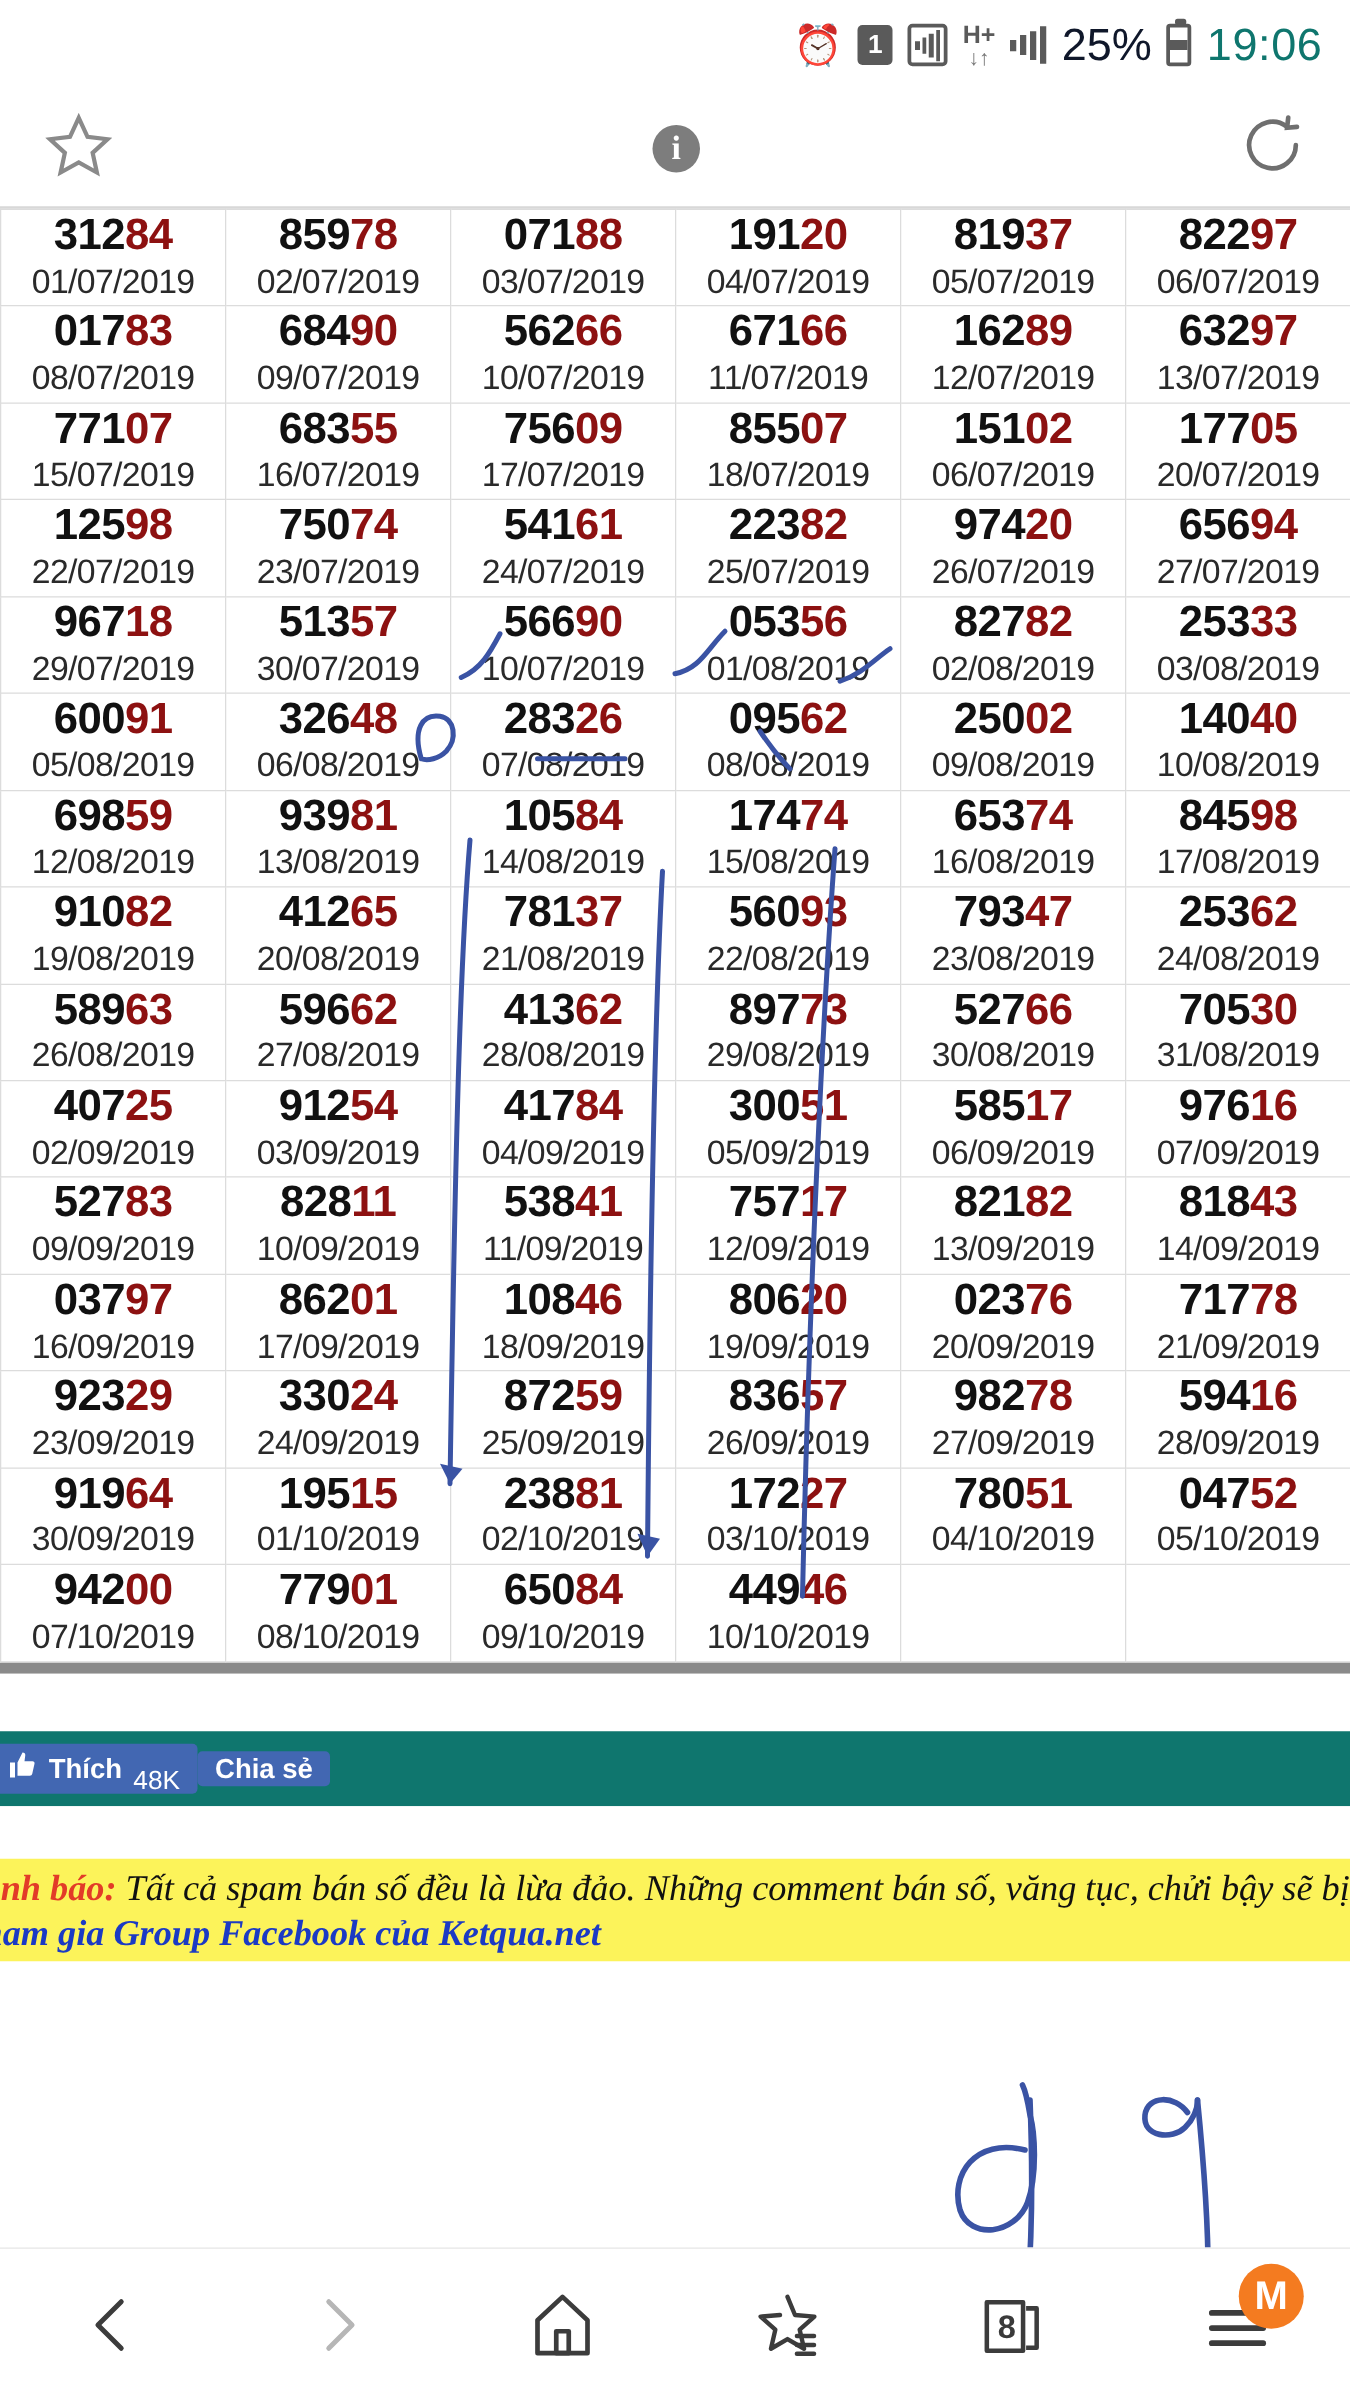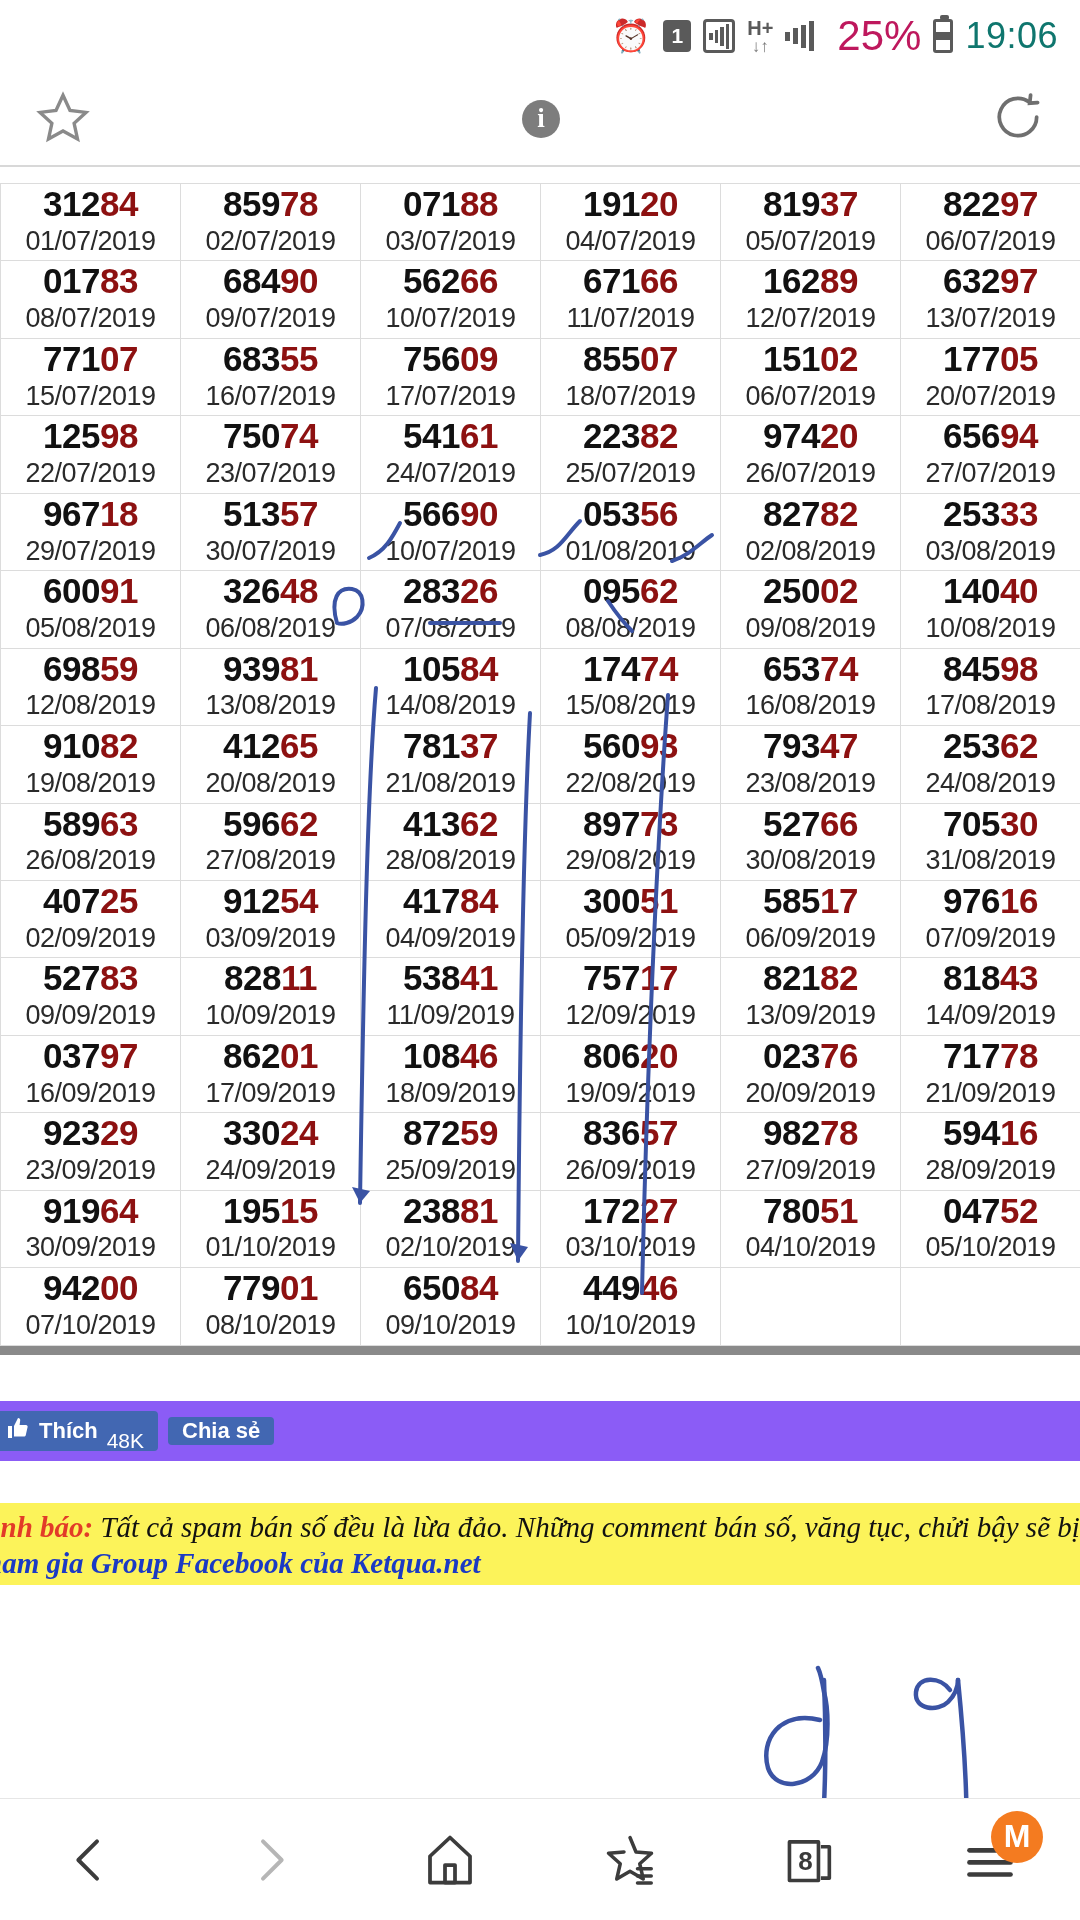--- a/index.html
+++ b/index.html
@@ -13,21 +13,21 @@
 
   
   .statusbar {
     height: 72px; width: 100%;
     display: flex; align-items: center; justify-content: flex-end;
     padding-right: 22px; gap: 12px;
     color: #5a5a5a;
   }
   .statusbar .si { display: flex; align-items: center; }
   .sb-time { font-size: 36px; color: #0f766e; letter-spacing: .5px; font-weight: 400; }
-  .sb-pct  { font-size: 42px; color: #be185d; margin-left: 11px; }
+  .sb-pct  { font-size: 36px; color: #0f172a; }
   .glyph { font-size: 32px; line-height: 1; color: #5a5a5a; }
   .sim-badge {
     width: 28px; height: 32px; background: #5a5a5a; color: #fff;
     border-radius: 4px; font-size: 21px; font-weight: bold;
     display: flex; align-items: center; justify-content: center;
   }
   .sig-box {
     width: 32px; height: 34px; border: 3px solid #5a5a5a; border-radius: 4px;
     display: flex; align-items: flex-end; justify-content: center; padding: 3px;
   }
@@ -54,21 +54,21 @@
   .urlbar-center { display: flex; align-items: center; gap: 18px; }
   .site-title { font-size: 41px; color: #1b1b1b; letter-spacing: .3px; }
   .info-circle {
     width: 38px; height: 38px; border-radius: 50%; background: #7d7d7d;
     color: #fff; font-size: 27px; font-weight: bold; font-family: "Liberation Serif", serif;
     display: flex; align-items: center; justify-content: center;
   }
 
   
   .table-wrap { position: relative; width: 1080px; }
-  table.results { width: 1080px; border-collapse: collapse; table-layout: fixed; margin-top: 16px; }
+  table.results { width: 1080px; border-collapse: collapse; table-layout: fixed; }
   table.results td {
     height: 74px; width: 180px;
     border: 1px solid #dcdcdc;
     text-align: center;
     vertical-align: middle;
     background: #ffffff;
     padding: 2px 0 4px 0;
   }
   td.greencol { background: #dfeedb; }
   td.hl       { background: #fbb913; }
@@ -77,22 +77,22 @@
   .dt   { font-size: 27px; color: #2a2a2a; line-height: 1.1; margin-top: 4px; letter-spacing: -.5px; }
 
   
   .ink { position: absolute; left: 0; top: 0; pointer-events: none; }
 
   .grey-rule { height: 9px; background: #8a8a8a; width: 100%; }
 
   
   .fb-zone { background: #ffffff; height: 46px; }
   .fb-bar {
-    background: #8b5cf6; height: 60px; display: flex; align-items: center;
-    padding-left: 0px; gap: 10px;
+    background: #0f766e; height: 60px; display: flex; align-items: center;
+    padding-left: 0px; 
   }
   .fb-like {
     background: #4267b2; color: #fff; height: 40px; border-radius: 4px;
     display: flex; align-items: center; gap: 9px; padding: 0 14px 0 10px;
     font-size: 22px; font-weight: bold; margin-left: -4px;
   }
   .fb-like .cnt { font-weight: normal; font-size: 21px; margin-top: 20px; }
   .fb-share {
     background: #4267b2; color: #fff; height: 28px; border-radius: 4px;
     display: flex; align-items: center; padding: 0 14px;

